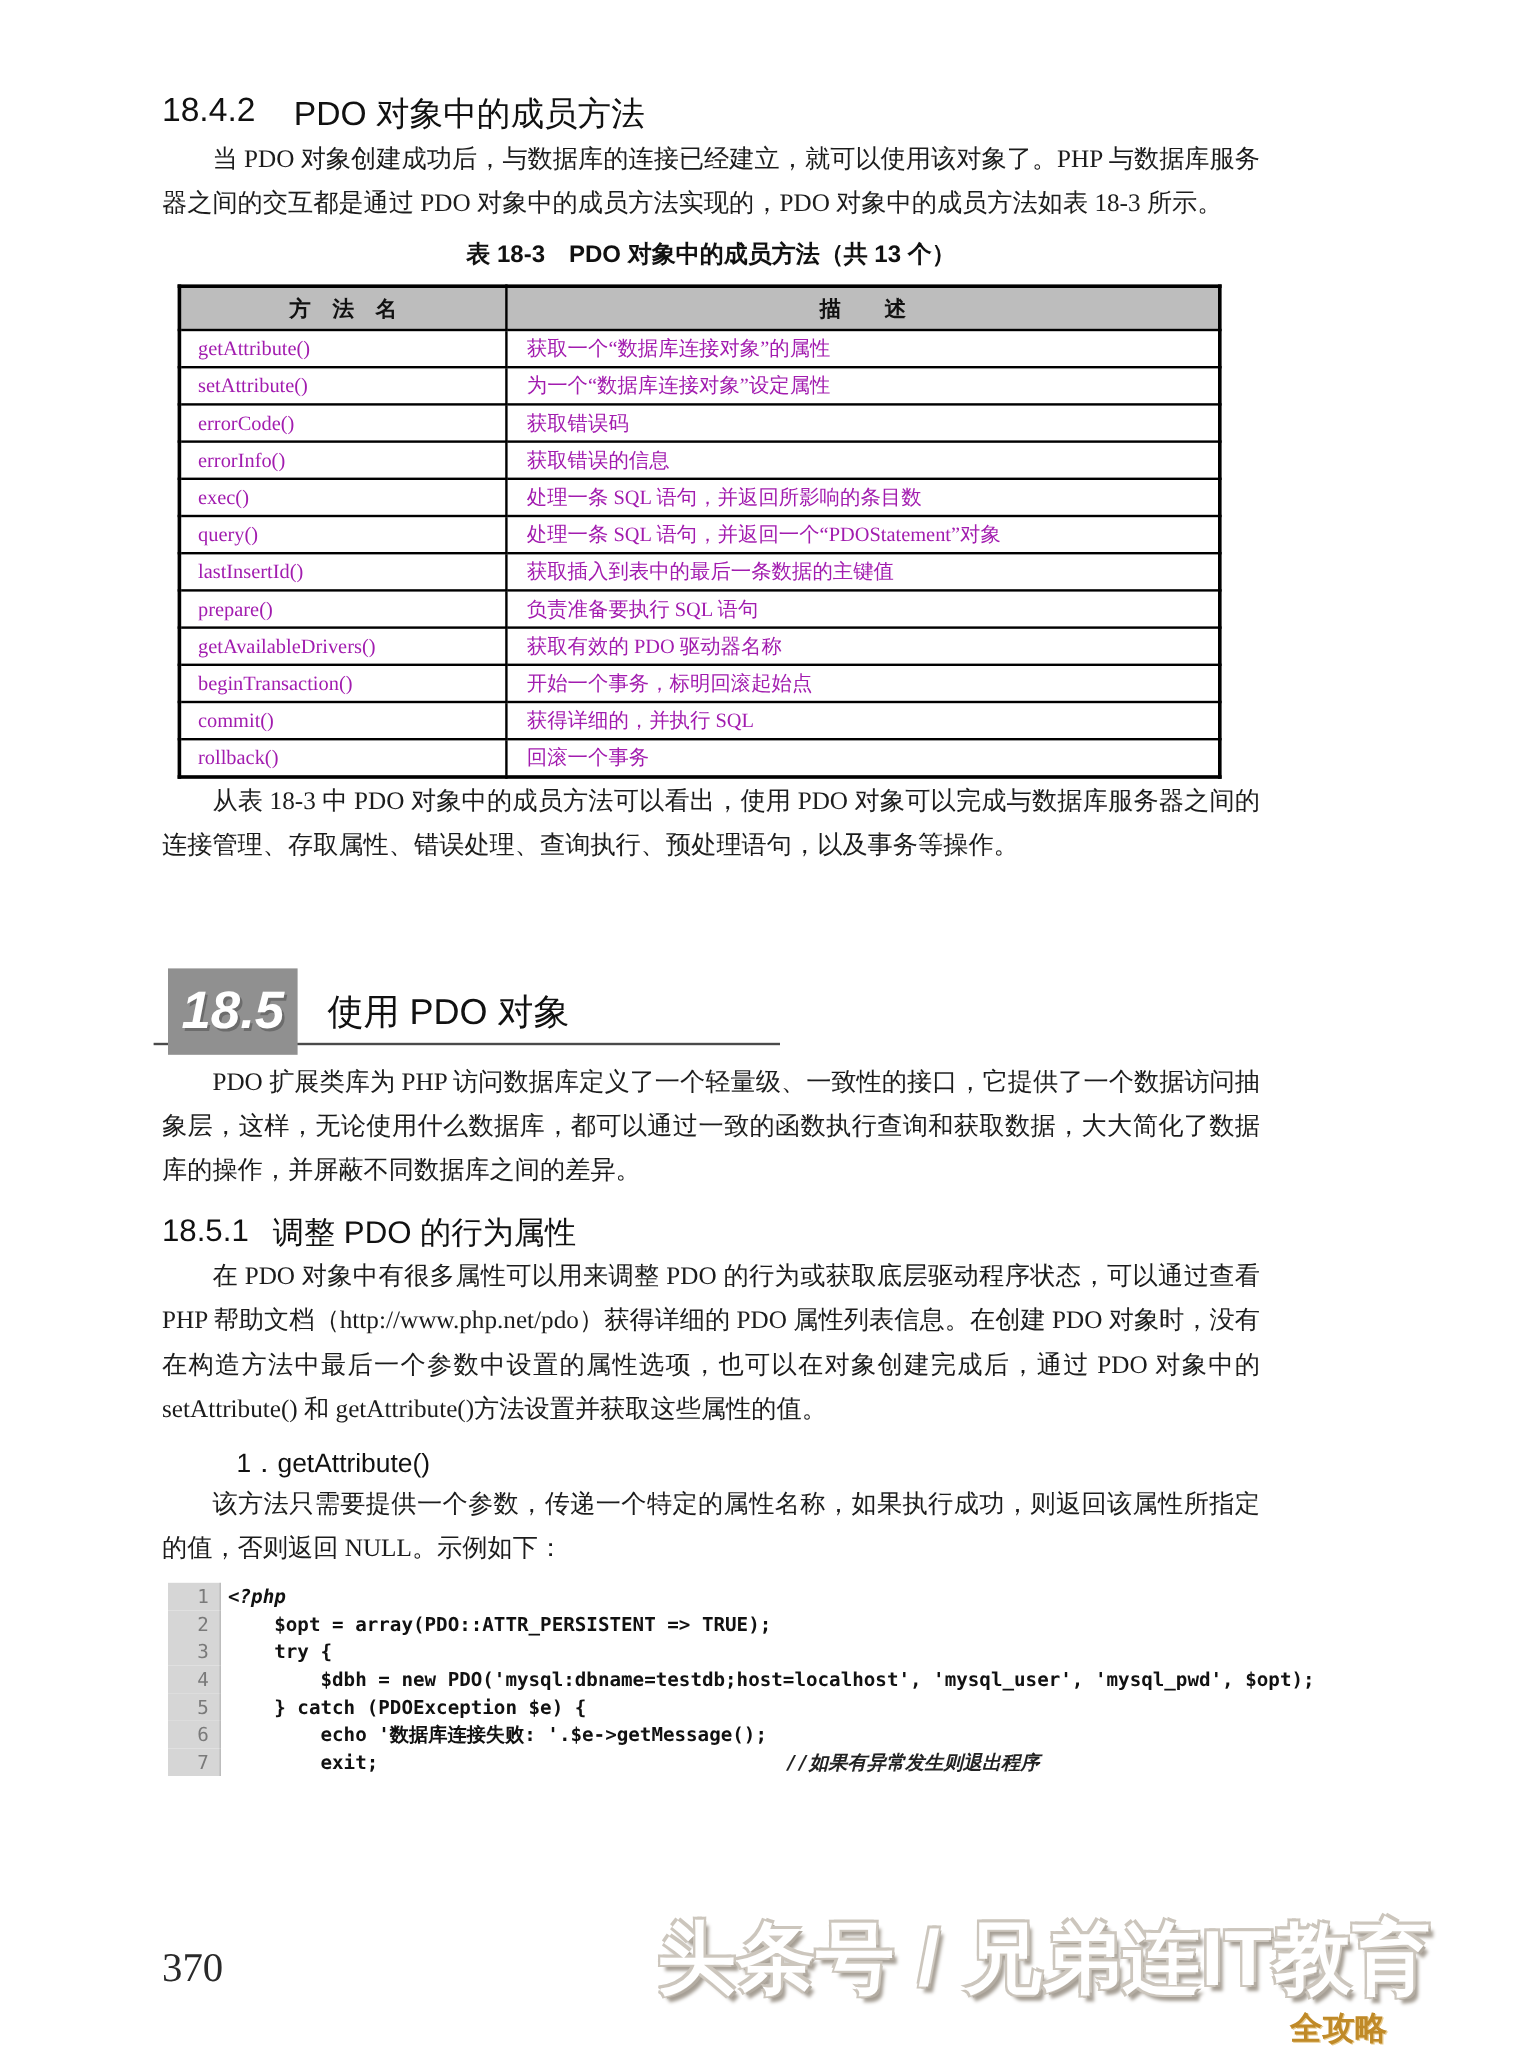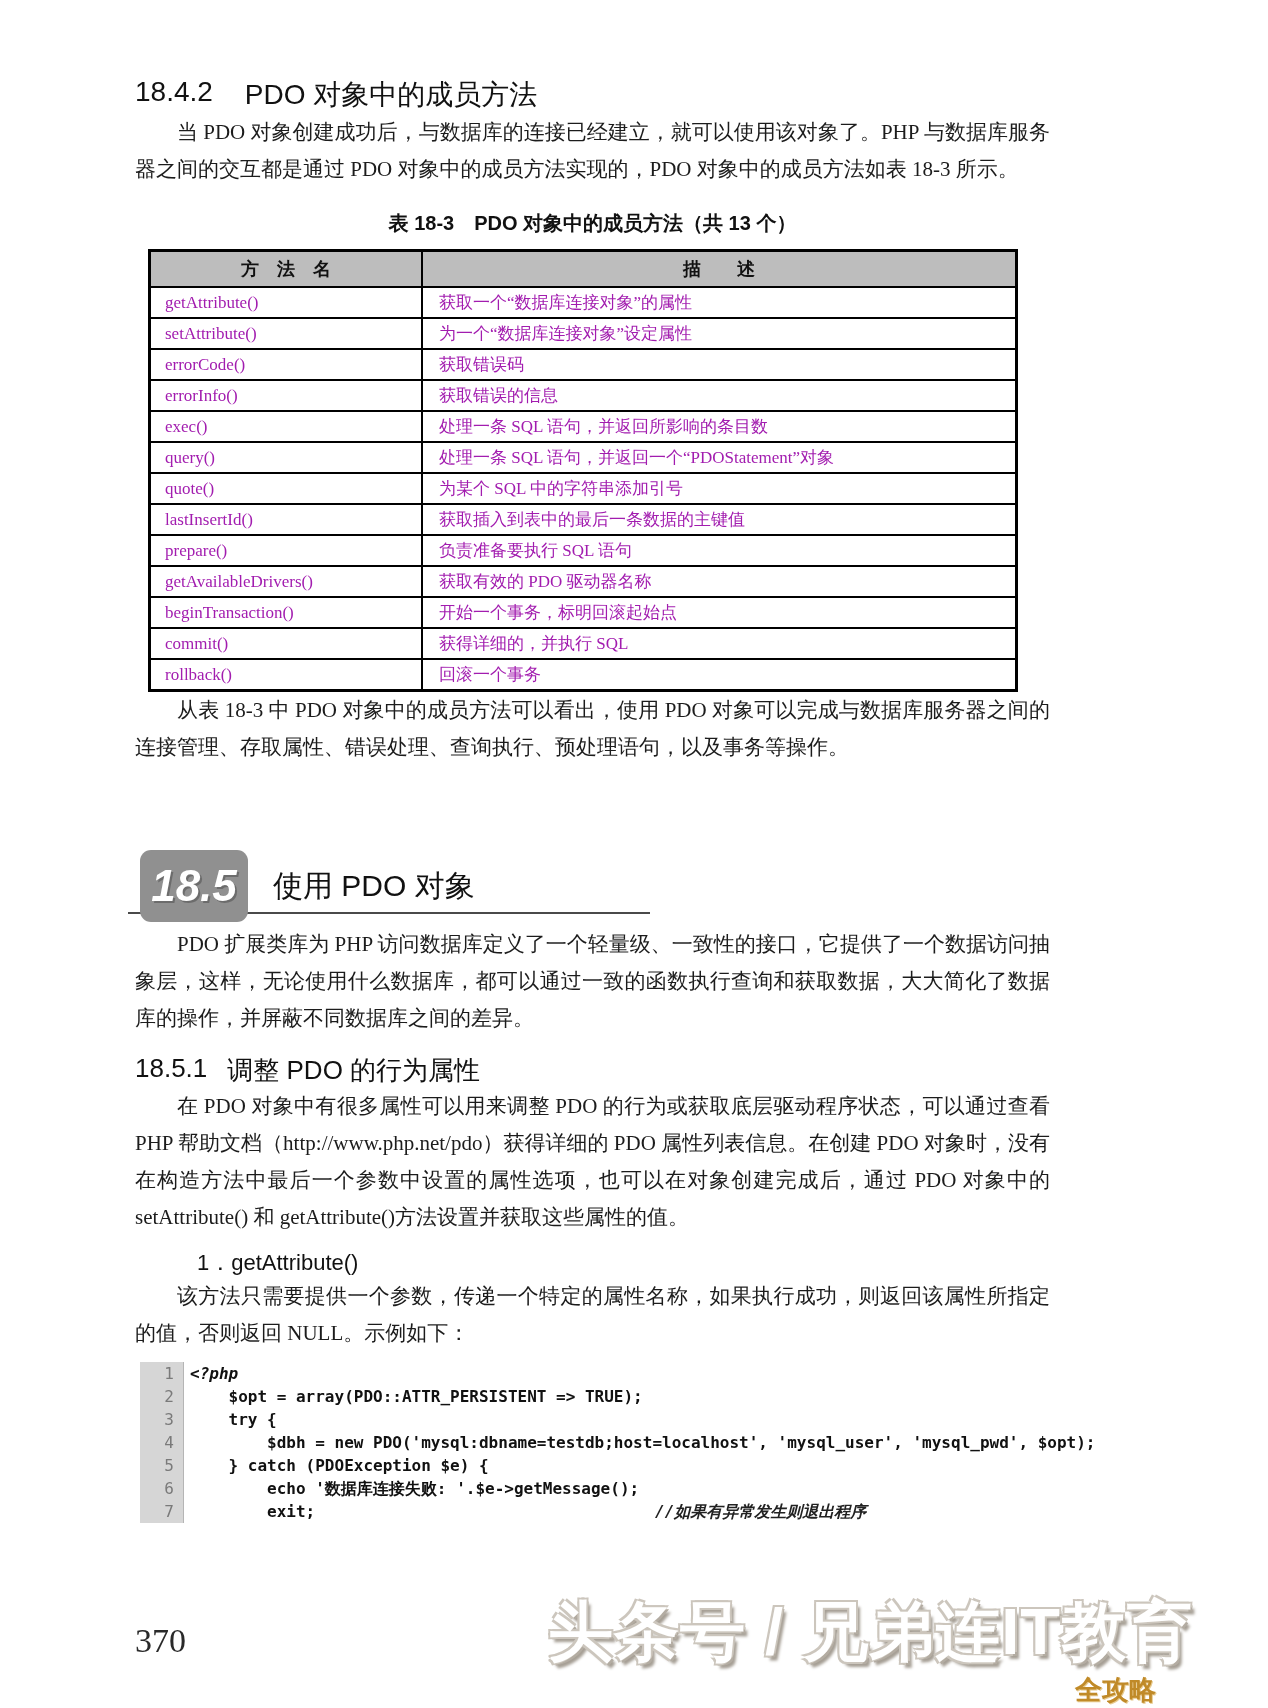--- a/index.html
+++ b/index.html
@@ -13,37 +13,37 @@
 
   .h1842{margin-top:76px;font-family:"Liberation Sans","DejaVu Sans",sans-serif;
          font-size:28px;font-weight:500;color:#111;display:flex;gap:32px;}
   .h1851{margin-top:16px;font-family:"Liberation Sans","DejaVu Sans",sans-serif;
          font-size:26px;font-weight:500;color:#111;display:flex;gap:20px;}
 
   p.body{font-size:21px;line-height:37px;text-align:justify;margin:0;}
   p.body{text-indent:2em;}
   .mt1{margin-top:24px;} .mt2{margin-top:18px;} .mt3{margin-top:45px;} .mt4{margin-top:20px;}
 
-  .tbl-caption{margin-top:22px;text-align:center;font-family:"Liberation Sans","DejaVu Sans",sans-serif;
+  .tbl-caption{margin-top:10px;text-align:center;font-family:"Liberation Sans","DejaVu Sans",sans-serif;
                font-weight:bold;font-size:20px;color:#111;}
 
   table.methods{margin-top:12px;margin-left:13px;width:870px;border-collapse:collapse;
                 border:3px solid #000;}
   table.methods th{background:#bdbdbd;border:2px solid #000;font-size:18px;font-weight:600;
                    padding:5px 4px;color:#111;}
   table.methods td{border:2px solid #000;font-size:17px;padding:3px 6px;color:#a21caf;height:21px;}
   table.methods td.m{width:250px;padding-left:14px;font-family:"Liberation Serif","DejaVu Serif",serif;}
   table.methods td.d{padding-left:16px;}
 
   .sec-banner{position:relative;margin-top:84px;height:76px;}
   .sec-rule{position:absolute;left:-7px;top:62px;width:522px;height:2px;background:#4a4a4a;}
   .sec-box{position:absolute;left:5px;top:0;width:108px;height:72px;background:#909090;
            display:flex;align-items:center;justify-content:center;
            font-family:"Liberation Sans","DejaVu Sans",sans-serif;font-weight:bold;font-style:italic;
-           font-size:44px;color:#ffffff;text-shadow:2px 2px 0 rgba(0,0,0,0.25);border-radius:11px;}
+           font-size:44px;color:#ffffff;text-shadow:2px 2px 0 rgba(0,0,0,0.25);}
   .sec-title{position:absolute;left:138px;top:16px;font-family:"Liberation Sans","DejaVu Sans",sans-serif;
              font-size:30px;font-weight:500;color:#111;}
 
   .h-sub{margin-top:12px;margin-left:62px;font-family:"Liberation Sans","DejaVu Sans",sans-serif;
          font-size:22px;font-weight:500;color:#111;}
 
   .code{margin-top:10px;margin-left:5px;width:912px;font-family:"DejaVu Sans Mono","Liberation Mono",monospace;
         font-size:16px;font-weight:bold;color:#111;}
   .cl{position:relative;display:flex;height:23px;line-height:23px;}
   .ln{width:34px;background:#d6d6d6;border-right:1px solid #b5b5b5;color:#7a7a7a;
@@ -104,24 +104,20 @@
           </tr>
           <tr>
             <td class="m">exec()</td>
             <td class="d">处理一条 SQL 语句，并返回所影响的条目数</td>
           </tr>
           <tr>
             <td class="m">query()</td>
             <td class="d">处理一条 SQL 语句，并返回一个“PDOStatement”对象</td>
           </tr>
           <tr>
-            <td class="m">quote()</td>
-            <td class="d">为某个 SQL 中的字符串添加引号</td>
-          </tr>
-          <tr>
             <td class="m">lastInsertId()</td>
             <td class="d">获取插入到表中的最后一条数据的主键值</td>
           </tr>
           <tr>
             <td class="m">prepare()</td>
             <td class="d">负责准备要执行 SQL 语句</td>
           </tr>
           <tr>
             <td class="m">getAvailableDrivers()</td>
             <td class="d">获取有效的 PDO 驱动器名称</td>

